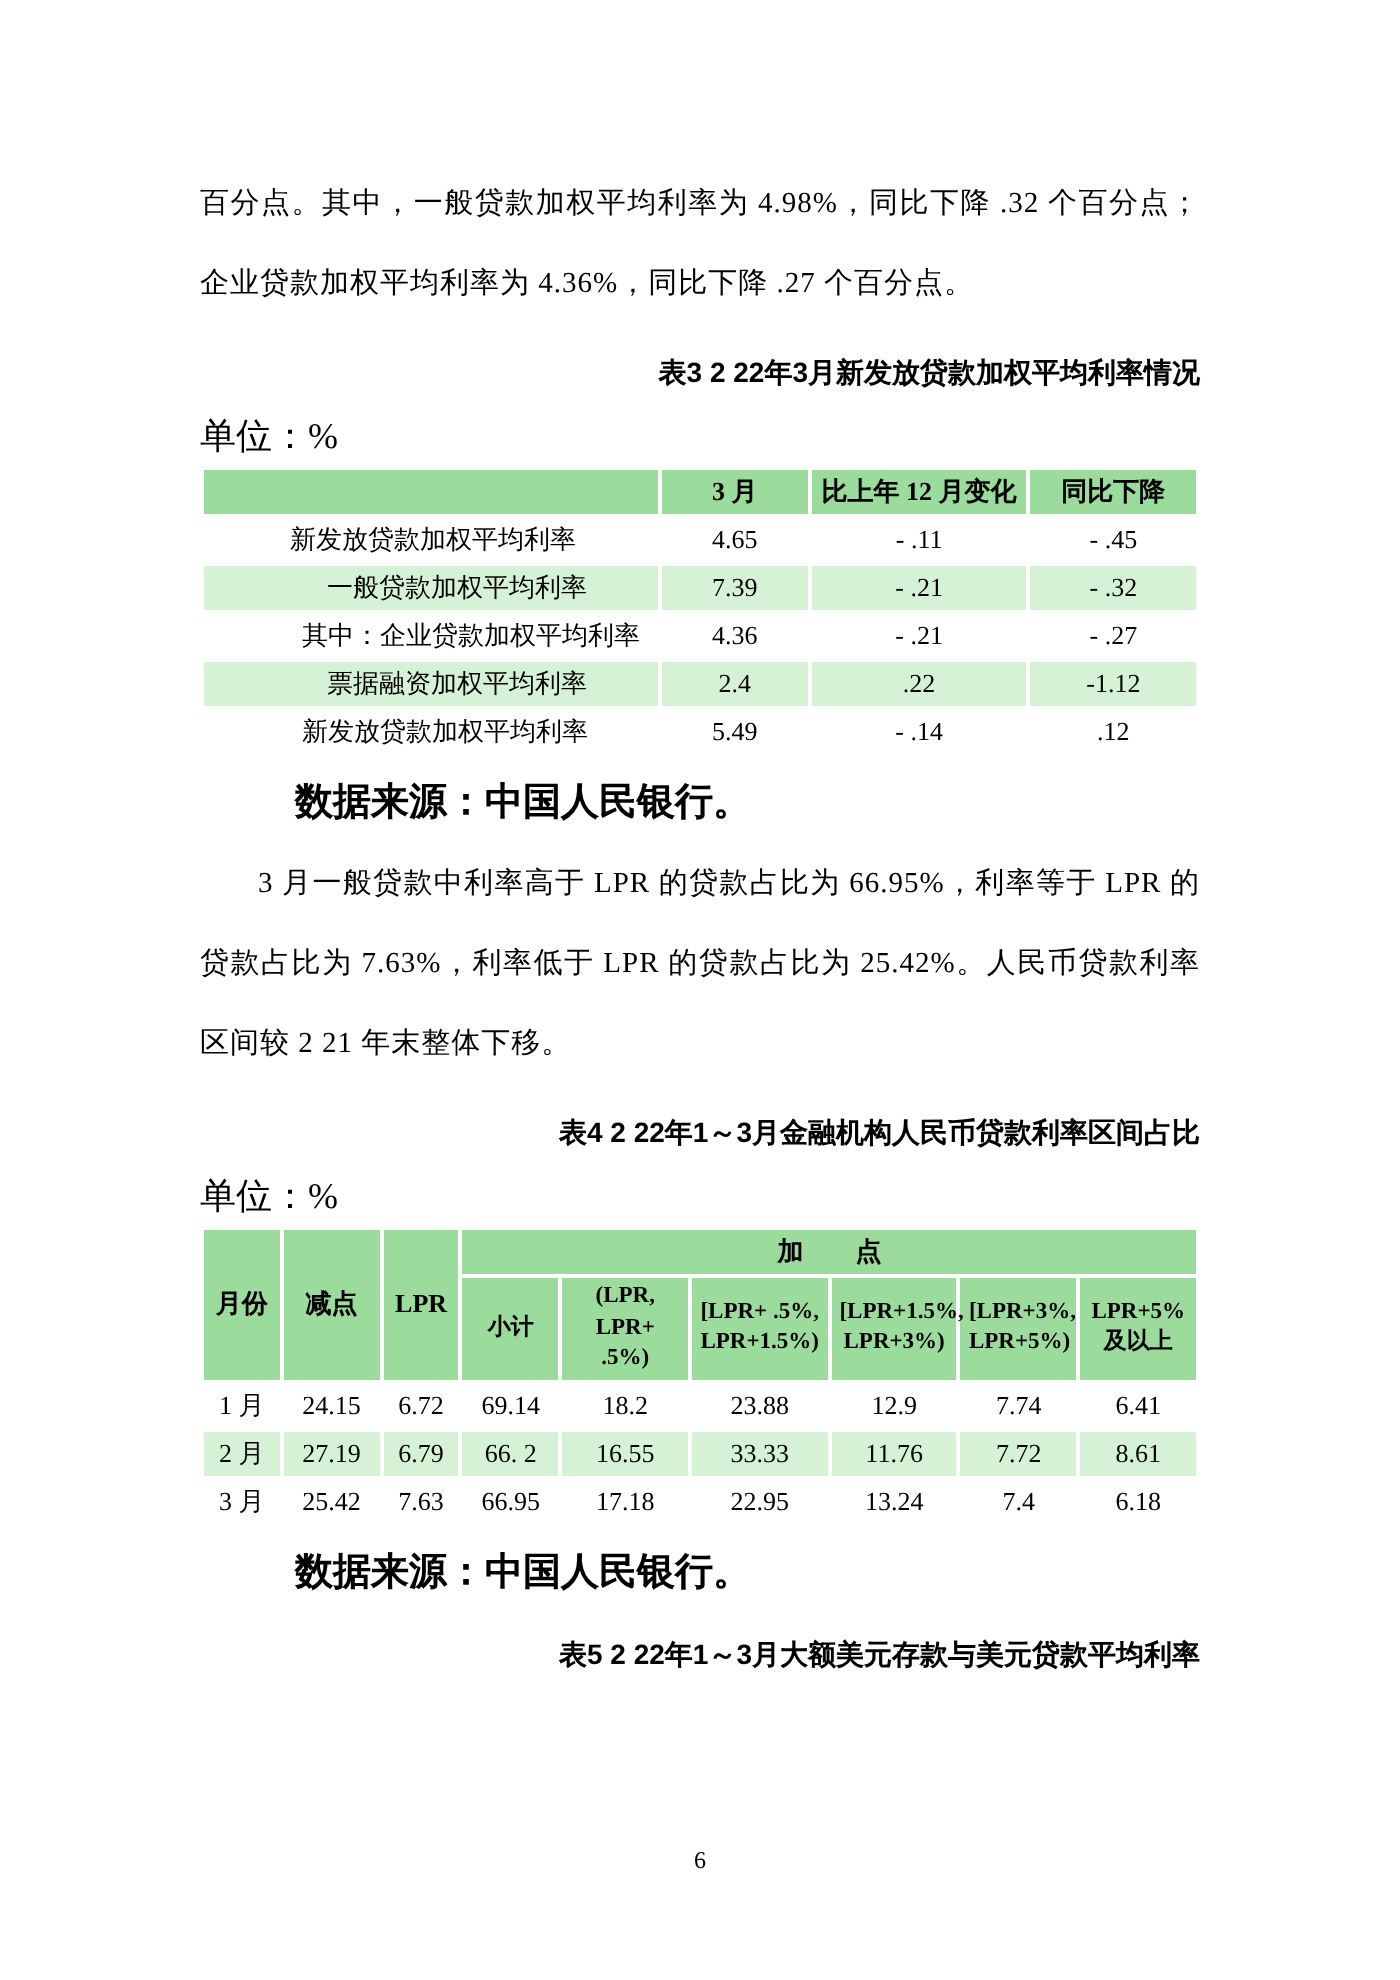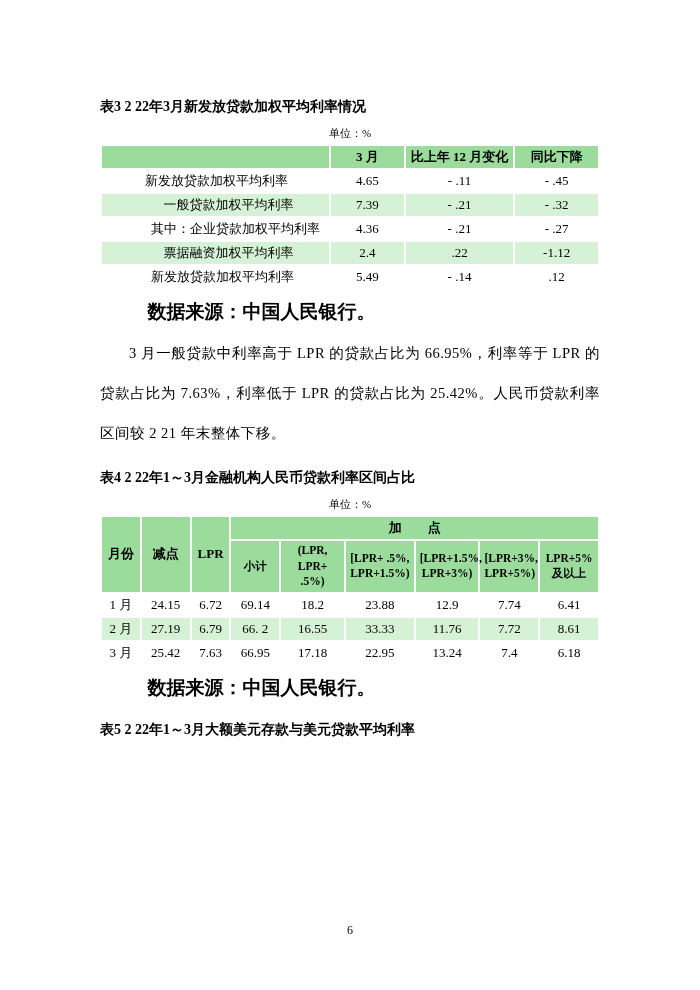--- a/index.html
+++ b/index.html
@@ -18,30 +18,30 @@
     overflow: hidden;
   }
   .para {
     font-size: 14.5px;
     line-height: 40px;
     text-align: justify;
     letter-spacing: 0.5px;
   }
   .para.indent { text-indent: 2em; }
   .tbl-caption {
-    text-align: left;
+    text-align: right;
     font-weight: bold;
     font-size: 14px;
     margin-top: 16px;
     margin-bottom: 10px;
-    font-family: Liberation Serif, serif;
+    font-family: Liberation Sans, sans-serif;
   }
   .unit {
-    text-align: center;
-    font-size: 11px;
+    text-align: left;
+    font-size: 18px;
     margin-bottom: 3px;
   }
   table.t {
     width: 100%;
     border-collapse: collapse;
     table-layout: fixed;
     font-size: 13px;
   }
   table.t th, table.t td {
     border: 2px solid #ffffff;
@@ -74,20 +74,21 @@
     width: 100%;
     text-align: center;
     font-size: 12px;
   }
 </style>
 </head>
 <body>
 
 <div class="page">
 
+  <p class="para">百分点。其中，一般贷款加权平均利率为 4.98%，同比下降 .32 个百分点；企业贷款加权平均利率为 4.36%，同比下降 .27 个百分点。</p>
 
   <div class="tbl-caption">表3  2 22年3月新发放贷款加权平均利率情况</div>
   <div class="unit">单位：%</div>
 
   <table class="t">
     <colgroup>
       <col style="width:46%">
         <col style="width:15%">
         <col style="width:22%">
         <col style="width:17%">

